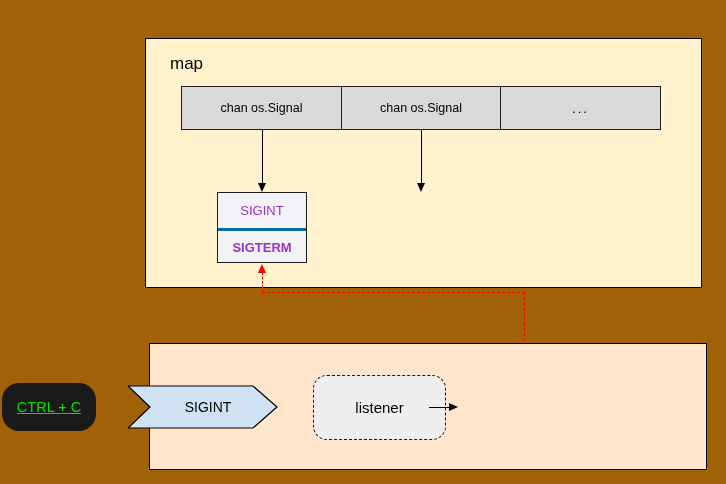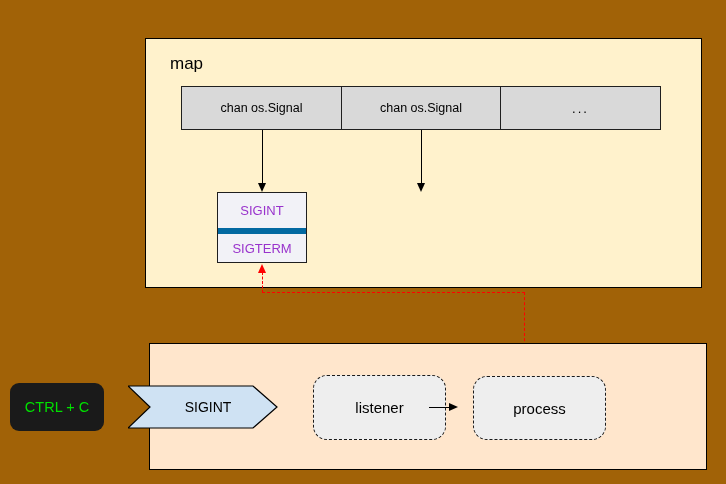--- a/index.html
+++ b/index.html
@@ -88,21 +88,21 @@
   .sig-row {
     box-sizing: border-box;
     display: flex;
     align-items: center;
     justify-content: center;
     font-size: 13px;
     color: #9933cc;
     height: 35px;
     white-space: nowrap;
   }
-  .sig-row.divider { border-top: 6px solid #0369a1; }
+  .sig-row.divider { border-top: 3px solid #0369a1; font-weight: bold; }
   #sig-box-a { left: 217px; top: 192px; width: 90px; height: 71px; }
   #sig-box-b { left: 373px; top: 192px; width: 99px; height: 36px; }
   #sig-box-b .sig-row { height: 34px; }
 
   
   .v-arrow {
     position: absolute;
     width: 1px;
     background: #000000;
   }
@@ -140,32 +140,33 @@
     width: 0;
     height: 0;
     border-left: 4.5px solid transparent;
     border-right: 4.5px solid transparent;
     border-bottom: 9px solid #ff0000;
   }
 
   
   #ctrl-c {
     position: absolute;
-    left: 10px;
+    left: 2px;
     top: 383px;
     width: 94px;
     height: 48px;
-    border-radius: 9px;
+    border-radius: 17px;
     background: #1a1a1a;
     display: flex;
     align-items: center;
     justify-content: center;
     font-size: 14.5px;
     color: #00e000;
     white-space: nowrap;
+    text-decoration: underline;
   }
 
   
   #sigint-banner {
     position: absolute;
     left: 128px;
     top: 385px;
     width: 150px;
     height: 44px;
   }
@@ -260,15 +261,14 @@
 
   <div id="sigint-banner">
     <svg width="150" height="44" viewBox="0 0 150 44">
       <polygon points="0,1 125,1 149,22 125,43 0,43 22,22" fill="#cfe2f3" stroke="#000000" stroke-width="1.2"></polygon>
     </svg>
     <div class="label">SIGINT</div>
   </div>
 
   <div class="proc-box" id="listener-box">listener</div>
   <div id="lp-arrow"></div>
-  <div class="proc-box" id="process-box">process</div>
 
 </div>
 
 </body></html>

